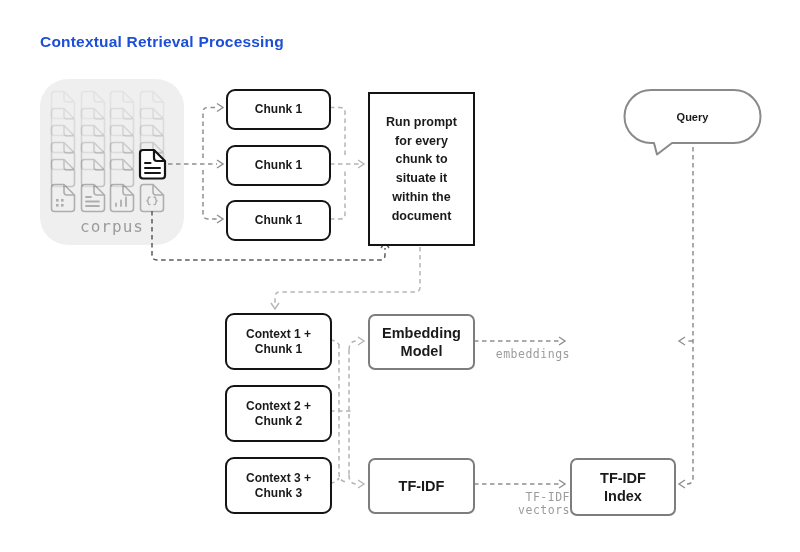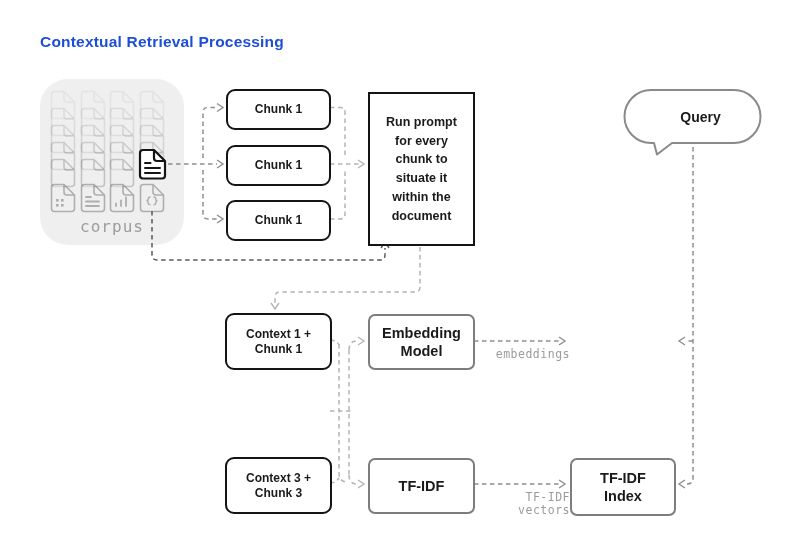--- a/index.html
+++ b/index.html
@@ -29,21 +29,21 @@
   .chunk-1{top:89px;} .chunk-2{top:145px;} .chunk-3{top:200px;}
   .ctx{left:225px;width:103px;height:53px;}
   .ctx-1{top:313px;} .ctx-2{top:385px;} .ctx-3{top:457px;}
   .run-prompt{left:368px;top:92px;width:103px;height:150px;border-radius:0;font-size:12.5px;line-height:1.5;}
   .embedding{left:368px;top:314px;width:103px;height:52px;}
   .tfidf{left:368px;top:458px;width:103px;height:52px;}
   .vectordb{left:570px;top:314px;width:102px;height:54px;}
   .tfidf-index{left:570px;top:458px;width:102px;height:54px;}
   .query-label{
     left:625px;top:90px;width:135px;height:53px;display:flex;align-items:center;justify-content:center;
-    font-size:14px;font-weight:bold;color:#1a1a1a;padding-left:8px;
+    font-size:11px;font-weight:bold;color:#1a1a1a;
   }
   .edge-label{
     font-family:"DejaVu Sans Mono","Liberation Mono",monospace;
     font-size:11.5px;color:#9c9c9c;text-align:right;white-space:pre-line;line-height:1.15;letter-spacing:.5px;
   }
   .lbl-embeddings{left:470px;top:348px;width:100px;}
   .lbl-tfidf-vectors{left:470px;top:491px;width:100px;}
   svg{display:block;}
   .wire{fill:none;stroke-width:1.5;stroke-dasharray:4.5 3.5;}
   .w-med{stroke:#8f8f8f;}
@@ -183,20 +183,22 @@
 
   <div class="abs box black-box run-prompt">Run prompt
 for every
 chunk to
 situate it
 within the
 document</div>
 
   <div class="abs box black-box ctx ctx-1">Context 1 +
 Chunk 1</div>
+  <div class="abs box black-box ctx ctx-2">Context 2 +
+Chunk 2</div>
   <div class="abs box black-box ctx ctx-3">Context 3 +
 Chunk 3</div>
 
   <div class="abs box gray-box embedding">Embedding
 Model</div>
   <div class="abs box gray-box tfidf">TF-IDF</div>
   <div class="abs box gray-box tfidf-index">TF-IDF
 Index</div>
 
   <svg class="abs" style="left:620px;top:85px" width="145" height="75" viewBox="0 0 145 75">

